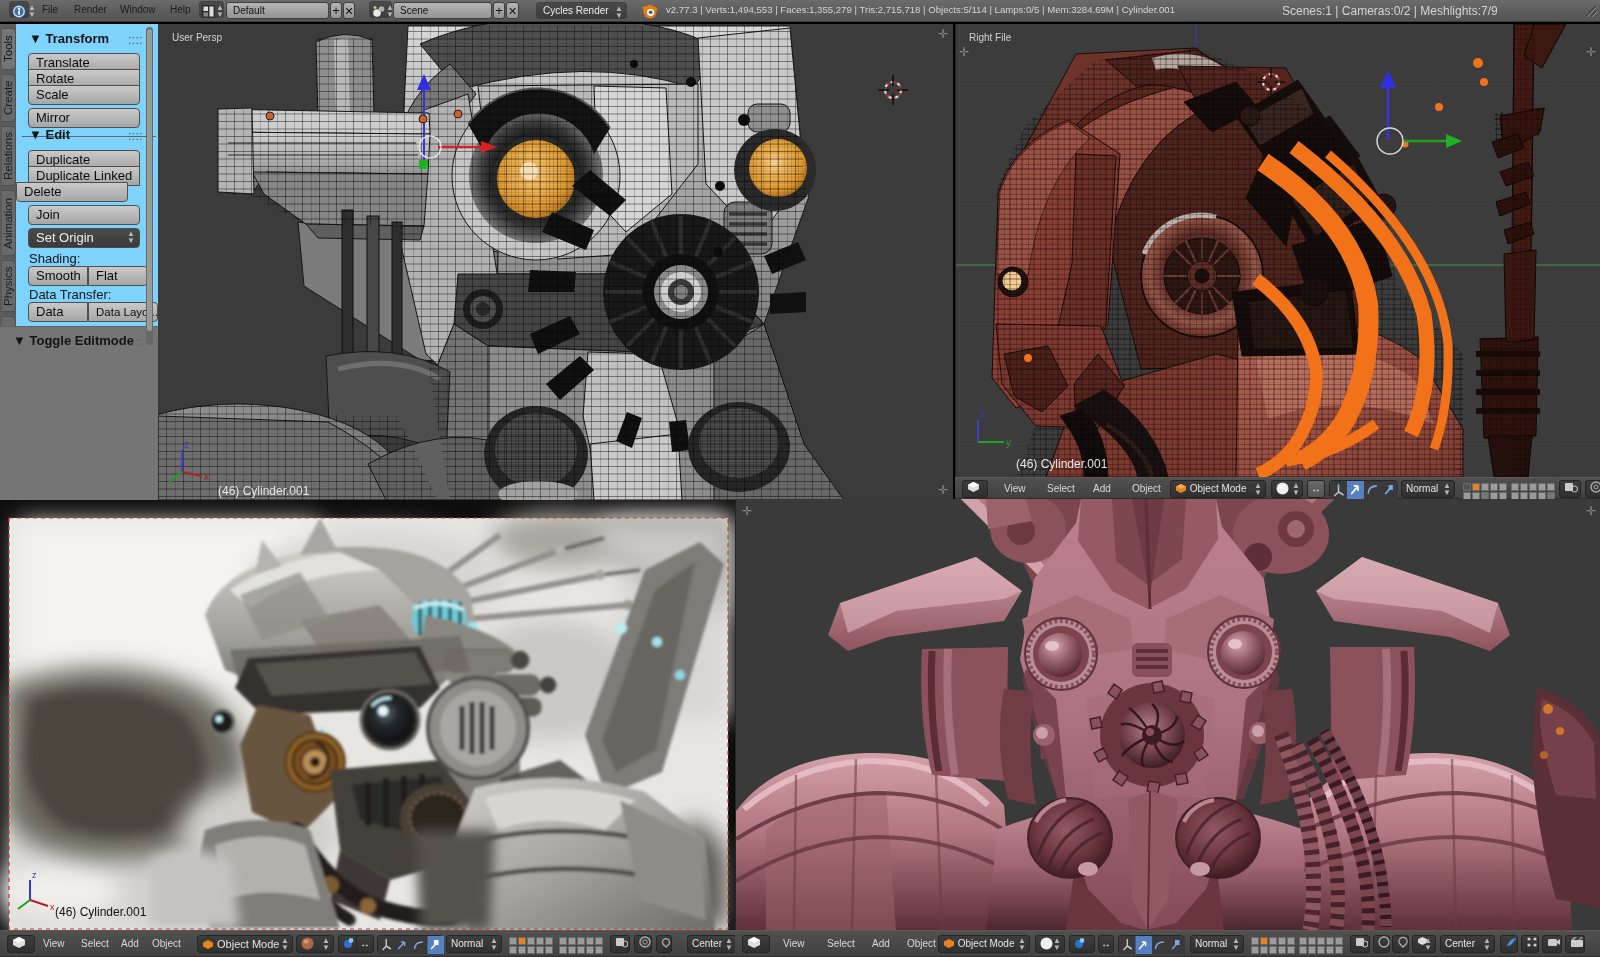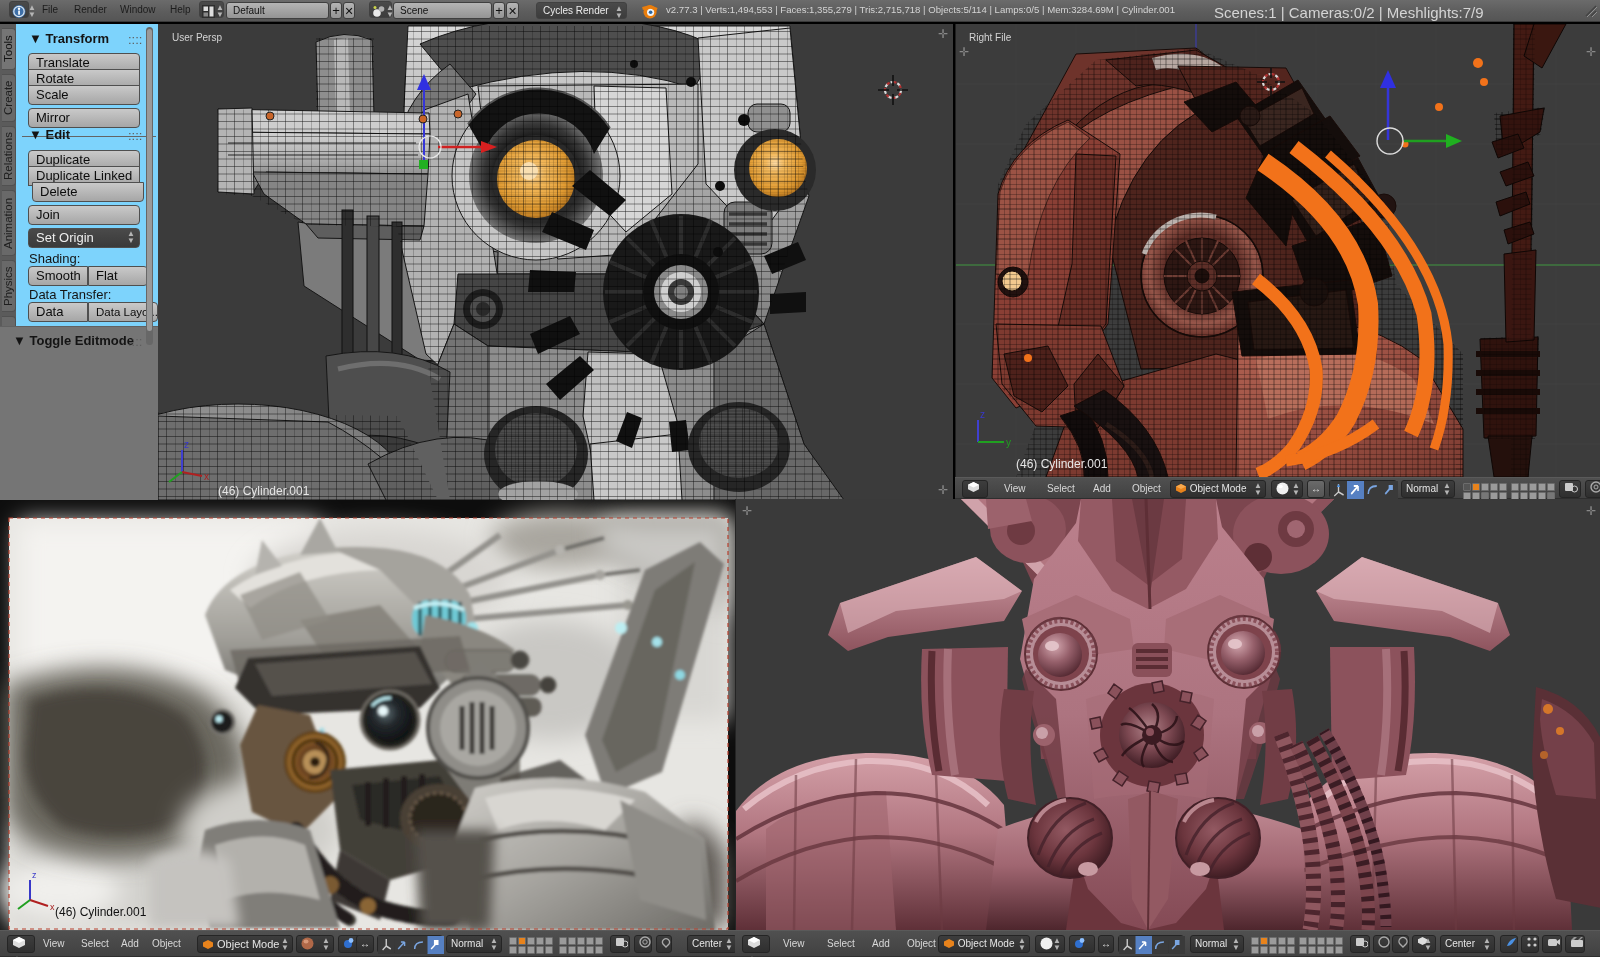--- a/index.html
+++ b/index.html
@@ -79,21 +79,21 @@
   <span class="ddown dfield" style="left:493px;width:12px;text-align:center;padding:0;font-size:13px">+</span>
   <span class="ddown dfield" style="left:506px;width:13px;text-align:center;padding:0;font-size:11px">✕</span>
   <span class="ddown ddark" style="left:536px;width:91px;color:#ececec">Cycles Render<span style="position:absolute;right:2px;top:2px" class="updn">▲<br>▼</span></span>
   <svg class="abs" style="left:642px;top:3px" width="17" height="16">
         <circle cx="8" cy="8.8" r="6.6" fill="#e87d0d"></circle>
         <circle cx="8.6" cy="9.3" r="3.6" fill="#eef3f8"></circle>
         <circle cx="8.6" cy="9.3" r="1.8" fill="#2a65a0"></circle>
         <path d="M0.5 5.5 L8 3.6 L15 6.5" stroke="#e87d0d" stroke-width="3" fill="none"></path>
       </svg>
   <span class="menu" style="left:666px;color:#d4d4d4;font-size:9.6px">v2.77.3 | Verts:1,494,553 | Faces:1,355,279 | Tris:2,715,718 | Objects:5/114 | Lamps:0/5 | Mem:3284.69M | Cylinder.001</span>
-  <span class="menu" style="left:1214px;color:#d4d4d4;font-size:15px">Scenes:1 | Cameras:0/2 | Meshlights:7/9</span>
+  <span class="menu" style="left:1282px;color:#d4d4d4;font-size:12px">Scenes:1 | Cameras:0/2 | Meshlights:7/9</span>
   <svg class="abs" style="left:1584px;top:4px" width="14" height="14">
         <path d="M12 2L2 12M12 7L7 12" stroke="#444" stroke-width="1.5"></path>
         <path d="M13 3L3 13M13 8L8 13" stroke="#909090" stroke-width="1"></path>
       </svg>
 </div>
 
 <div class="abs" id="tabs">
   <div class="tab act" style="top:4px;height:42px">Tools</div>
   <div class="tab" style="top:50px;height:48px">Create</div>
   <div class="tab" style="top:102px;height:60px">Relations</div>
@@ -106,21 +106,21 @@
   <div class="lbl" style="left:112px;top:8px;color:#5e5e5e">::::</div>
   <div class="btn" style="left:12px;top:29px;width:112px;border-radius:4px 4px 0 0">Translate</div>
   <div class="btn" style="left:12px;top:45px;width:112px;border-radius:0">Rotate</div>
   <div class="btn" style="left:12px;top:61px;width:112px;border-radius:0 0 4px 4px">Scale</div>
   <div class="btn" style="left:12px;top:84px;width:112px">Mirror</div>
   <div style="position:absolute;left:6px;top:112px;width:134px;border-top:1px solid #646464"></div>
   <div class="lbl phead" style="left:13px;top:103px">▼ Edit</div>
   <div class="lbl" style="left:112px;top:104px;color:#5e5e5e">::::</div>
   <div class="btn" style="left:12px;top:126px;width:112px;border-radius:4px 4px 0 0">Duplicate</div>
   <div class="btn" style="left:12px;top:142px;width:112px;border-radius:0">Duplicate Linked</div>
-  <div class="btn" style="left:16px;top:158px;width:112px;border-radius:0 0 4px 4px">Delete</div>
+  <div class="btn" style="left:0;top:158px;width:112px;border-radius:0 0 4px 4px">Delete</div>
   <div class="btn" style="left:12px;top:181px;width:112px">Join</div>
   <div class="btn" style="left:12px;top:204px;width:112px;background:linear-gradient(#4a4a4a,#3a3a3a);color:#eee">Set Origin<span style="position:absolute;right:3px;top:1px" class="updn">▲<br>▼</span></div>
   <div class="lbl" style="left:13px;top:227px">Shading:</div>
   <div class="btn" style="left:12px;top:242px;width:60px;border-radius:4px 0 0 4px">Smooth</div>
   <div class="btn" style="left:72px;top:242px;width:60px;border-radius:0 4px 4px 0">Flat</div>
   <div class="lbl" style="left:13px;top:263px">Data Transfer:</div>
   <div class="btn" style="left:12px;top:278px;width:60px;border-radius:4px 0 0 4px">Data</div>
   <div class="btn" style="left:72px;top:278px;width:70px;border-radius:0 4px 4px 0;font-size:11.5px">Data Layo...</div>
 </div>
 <div class="abs" id="shelfbtm">

